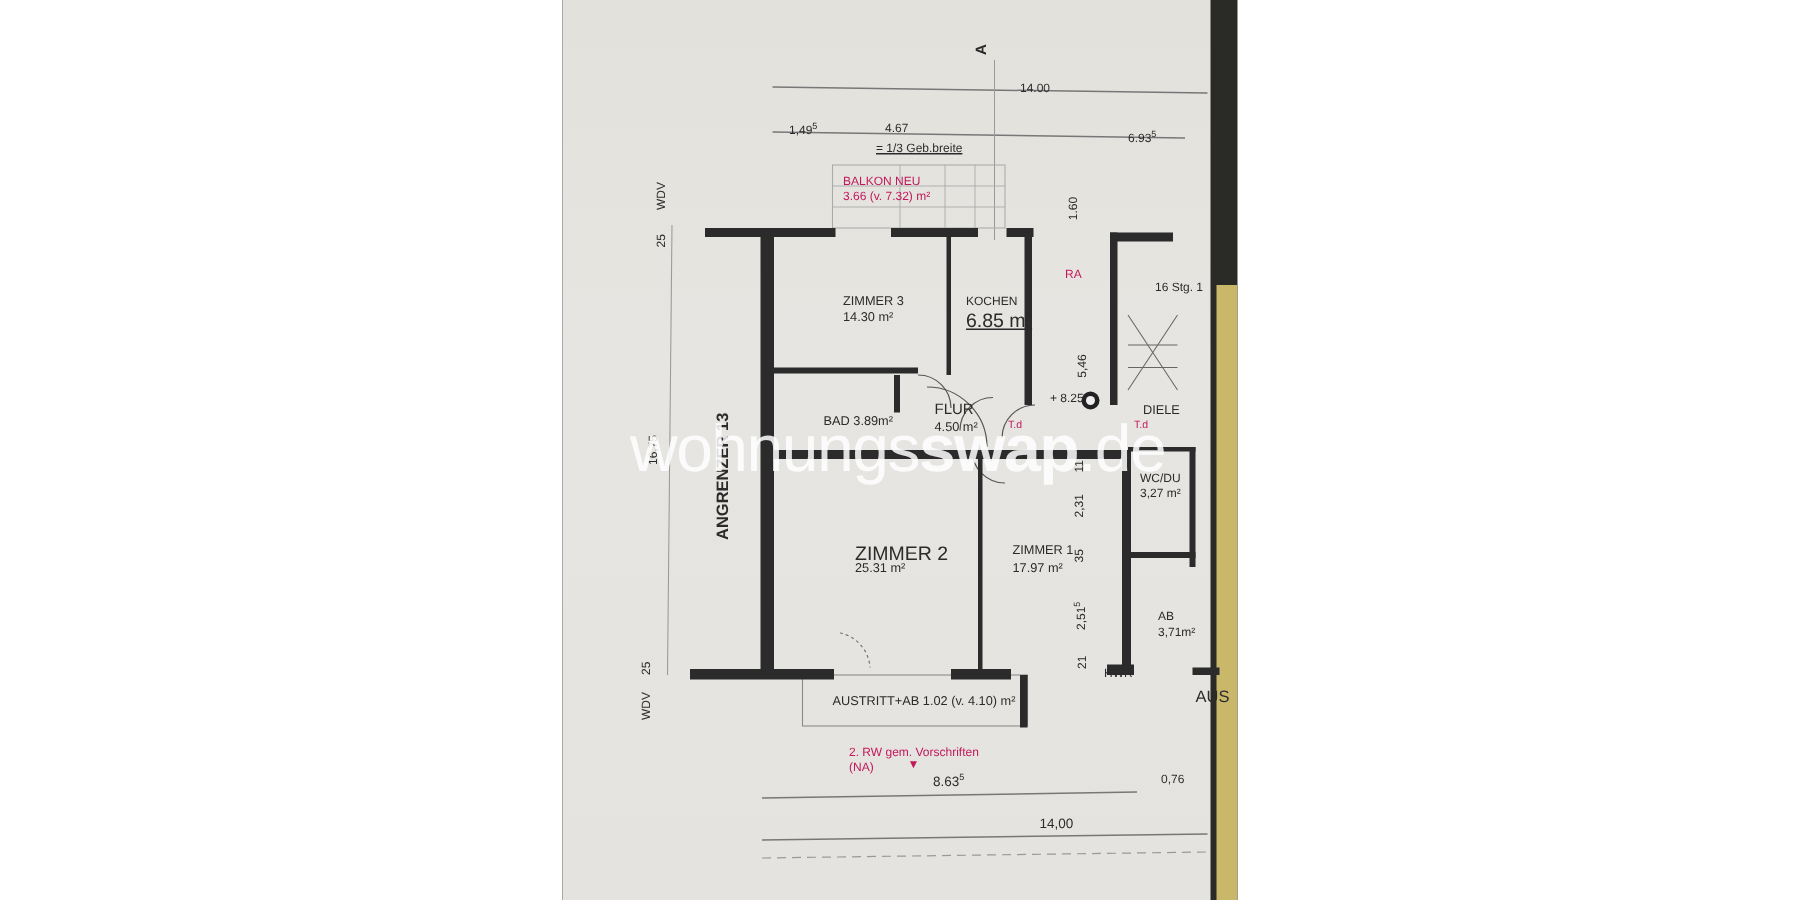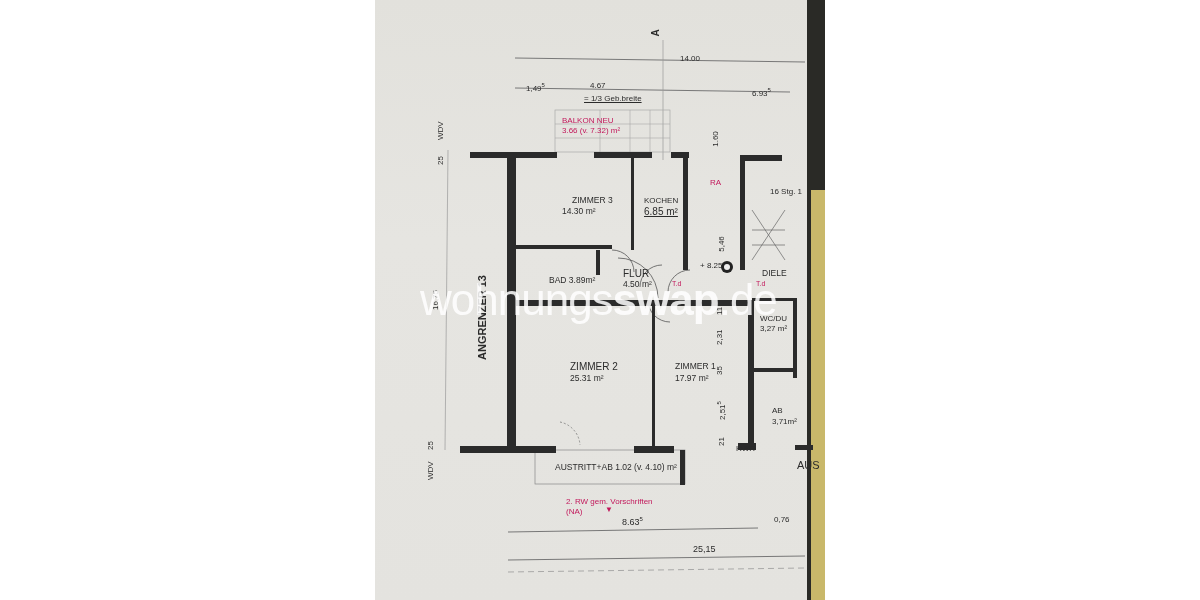--- a/index.html
+++ b/index.html
@@ -88,28 +88,28 @@
 <div class="t dim" style="left:680px;top:55px;">14.00</div>
 <div class="t dim" style="left:526px;top:82px;"><span>1,49</span><sup style="font-size:6px;">5</sup></div>
 <div class="t dim" style="left:590px;top:82px;">4.67</div>
 <div class="t dim" style="left:584px;top:95px;text-decoration:underline;">= 1/3 Geb.breite</div>
 <div class="t dim" style="left:752px;top:87px;"><span>6.93</span><sup style="font-size:6px;">5</sup></div>
 <div class="t dim" style="left:708px;top:135px;transform:rotate(-90deg);">1.60</div>
 
 <div class="t red dim" style="left:562px;top:117px;">BALKON NEU</div>
 <div class="t red dim" style="left:562px;top:127px;">3.66 (v. 7.32) m²</div>
 
-<div class="t lbl" style="left:562px;top:196px;font-size:8.5px;margin-left:10px;">ZIMMER 3</div>
+<div class="t lbl" style="left:562px;top:196px;font-size:8.5px;">ZIMMER 3</div>
 <div class="t lbl" style="left:562px;top:207px;font-size:8.5px;">14.30 m²</div>
 <div class="t lbl" style="left:644px;top:197px;font-size:8px;">KOCHEN</div>
-<div class="t lbl" style="left:644px;top:207px;font-size:10px;text-decoration:underline;">6.85 m²</div>
+<div class="t lbl" style="left:644px;top:207px;font-size:13px;text-decoration:underline;">6.85 m²</div>
 <div class="t lbl" style="left:549px;top:276px;font-size:8.5px;"><span>BAD</span>&nbsp;<span>3.89m²</span></div>
 <div class="t lbl" style="left:623px;top:269px;font-size:10px;">FLUR</div>
 <div class="t lbl" style="left:623px;top:280px;font-size:8.5px;">4.50 m²</div>
-<div class="t lbl" style="left:570px;top:362px;font-size:10px;">ZIMMER 2</div>
+<div class="t lbl" style="left:570px;top:362px;font-size:13px;">ZIMMER 2</div>
 <div class="t lbl" style="left:570px;top:374px;font-size:8.5px;">25.31 m²</div>
 <div class="t lbl" style="left:675px;top:362px;font-size:8.5px;">ZIMMER 1</div>
 <div class="t lbl" style="left:675px;top:374px;font-size:8.5px;">17.97 m²</div>
 <div class="t lbl" style="left:762px;top:269px;font-size:8.5px;">DIELE</div>
 <div class="t lbl" style="left:760px;top:315px;font-size:8px;">WC/DU</div>
 <div class="t lbl" style="left:760px;top:325px;font-size:8px;">3,27 m²</div>
 <div class="t lbl" style="left:736px;top:397px;font-size:8px;margin-top:48px;">HWR</div>
 <div class="t lbl" style="left:772px;top:407px;font-size:8px;">AB</div>
 <div class="t lbl" style="left:772px;top:418px;font-size:8px;">3,71m²</div>
 
@@ -134,15 +134,15 @@
 <div class="t dim" style="left:718px;top:446px;transform:rotate(-90deg);transform-origin:left top;">21</div>
 
 <div class="t dim" style="left:555px;top:463px;font-size:8.5px;">AUSTRITT+AB  1.02 (v. 4.10) m²</div>
 <div class="t dim" style="left:797px;top:460px;font-size:11px;">AUS</div>
 
 <div class="t red dim" style="left:566px;top:498px;">2. RW gem. Vorschriften</div>
 <div class="t red dim" style="left:566px;top:508px;">(NA)</div>
 <div class="t red" style="left:605px;top:506px;font-size:8px;">▼</div>
 <div class="t dim" style="left:622px;top:516px;font-size:9px;"><span>8.63</span><sup style="font-size:6px;">5</sup></div>
 <div class="t dim" style="left:774px;top:516px;">0,76</div>
-<div class="t dim" style="left:693px;top:545px;font-size:9px;">25,15</div>
+<div class="t dim" style="left:693px;top:545px;font-size:9px;">14,00</div>
 
 <div class="watermark"><span>wohnungs</span><b>swap</b><span>.de</span></div>
 
 </body></html>

